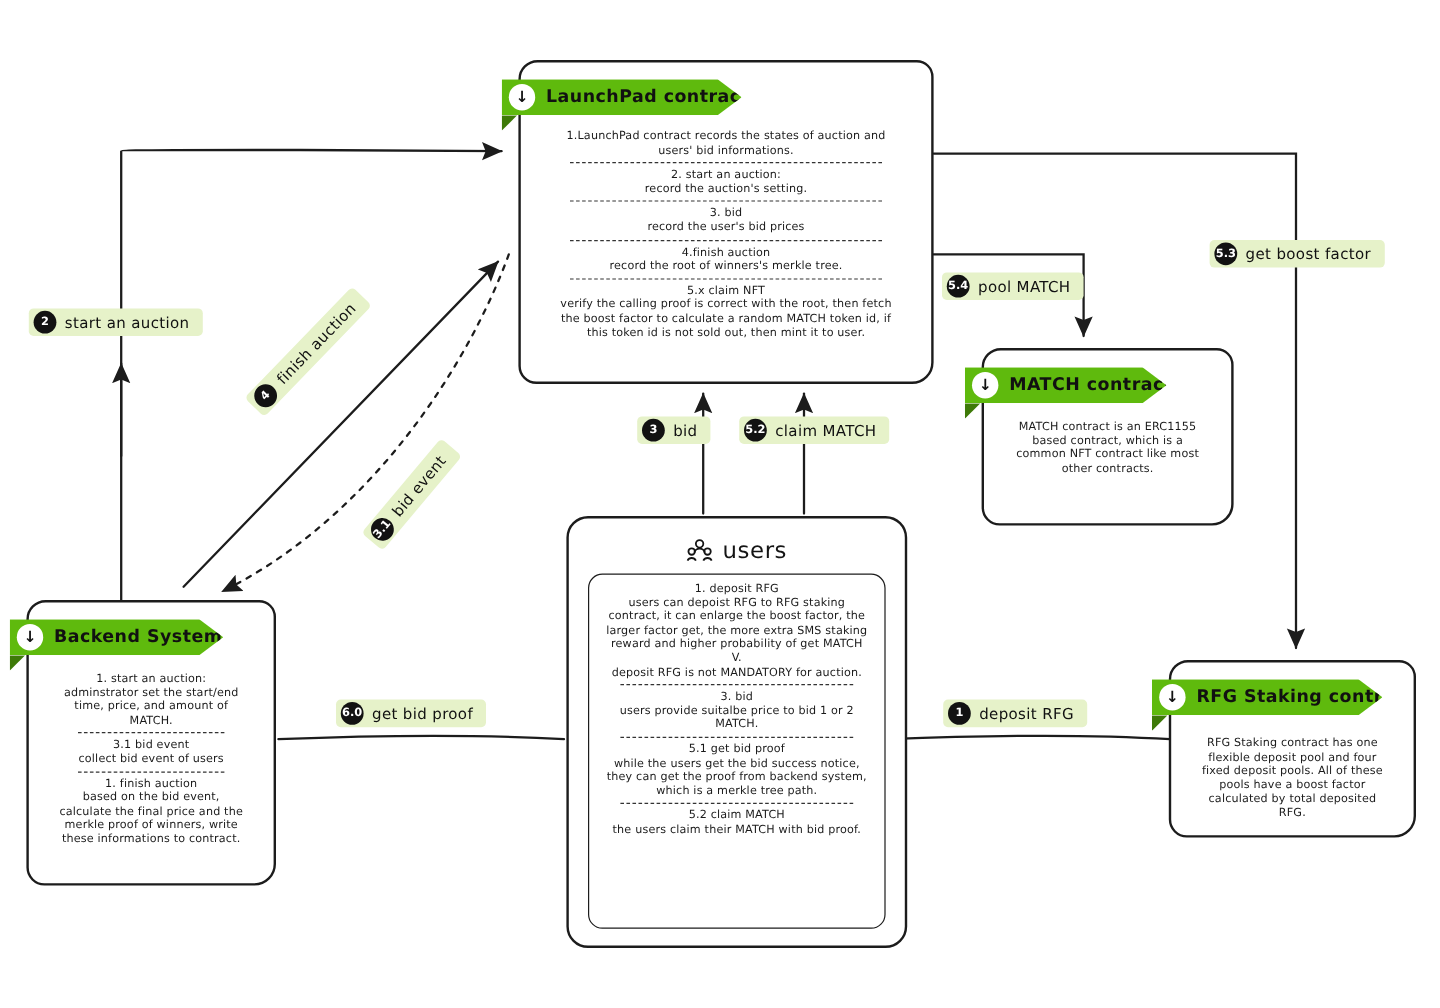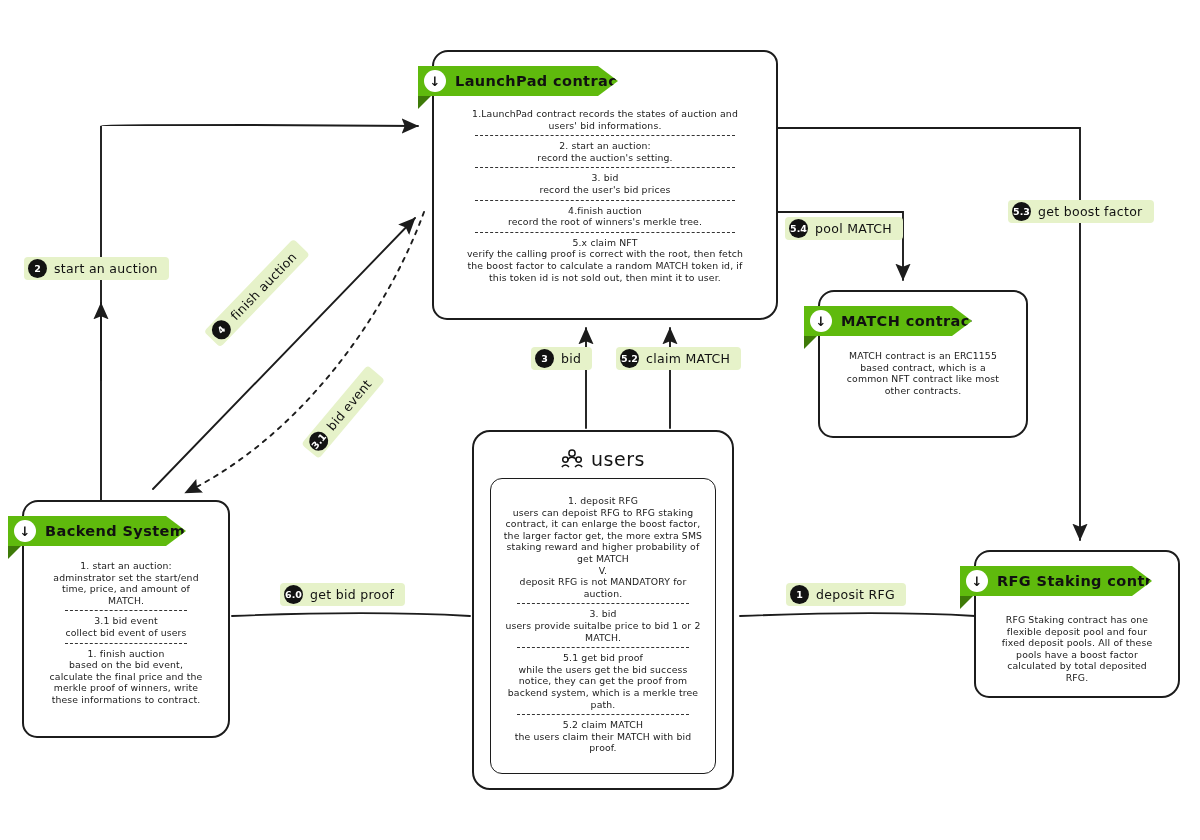--- a/index.html
+++ b/index.html
@@ -88,21 +88,21 @@
     position:absolute;top:16px;left:0;right:0;
     display:flex;align-items:center;justify-content:center;gap:8px;
     font-size:19px;color:#141414;letter-spacing:.5px;
   }
   .users-box{
     position:absolute;
     left:16px;right:16px;top:46px;bottom:14px;
     border:1.6px solid #1c1c1c;
     border-radius:12px;
     box-sizing:border-box;
-    padding-top:10px;
+    padding-top:0;
   }
 
   
   .pill{
     position:absolute;
     z-index:4;
     display:flex;align-items:center;
     background:#e6f2c9;
     border-radius:4px;
     padding:3px 11px 3px 4px;
@@ -214,21 +214,21 @@
       <div class="ribbon" style="width:192px;">
         <span class="dot">↓</span>
         <span class="rtitle">RFG Staking contract</span>
       </div>
       <div class="body-text" style="top:62px;">
         <p class="seg">RFG Staking contract has one flexible deposit pool and four fixed deposit pools. All of these pools have a boost factor calculated by total deposited RFG.</p>
       </div>
     </div>
   </div>
 
-  <div class="node" style="left:472px;top:430px;width:262px;height:360px;border-radius:18px;">
+  <div class="node" style="left:472px;top:430px;width:284px;height:360px;border-radius:18px;">
     <div class="node-inner">
       <div class="users-head">
         <svg width="22" height="20" viewBox="0 0 22 20">
           <circle cx="11" cy="4.2" r="3.1" fill="none" stroke="#141414" stroke-width="1.5"></circle>
           <path d="M6.6 11.4a4.6 4.6 0 0 1 8.8 0" fill="none" stroke="#141414" stroke-width="1.5"></path>
           <circle cx="4.4" cy="10.6" r="2.7" fill="none" stroke="#141414" stroke-width="1.5"></circle>
           <circle cx="17.6" cy="10.6" r="2.7" fill="none" stroke="#141414" stroke-width="1.5"></circle>
           <path d="M0.9 18.2a3.9 3.9 0 0 1 7 0" fill="none" stroke="#141414" stroke-width="1.5"></path>
           <path d="M14.1 18.2a3.9 3.9 0 0 1 7 0" fill="none" stroke="#141414" stroke-width="1.5"></path>
         </svg>
@@ -266,21 +266,21 @@
   <div class="pill" style="left:531px;top:347px;">
     <span class="num">3</span>
     <span class="ptext">bid</span>
   </div>
 
   <div class="pill" style="left:616px;top:347px;align-items:center;">
     <span class="num">5.2</span>
     <span class="ptext">claim MATCH</span>
   </div>
 
-  <div class="pill" style="left:785px;top:217px;">
+  <div class="pill" style="left:785px;top:227px;">
     <span class="num">5.4</span>
     <span class="ptext">pool MATCH</span>
   </div>
 
   <div class="pill" style="left:1008px;top:200px;">
     <span class="num">5.3</span>
     <span class="ptext">get boost factor</span>
   </div>
 
   <div class="pill" style="left:280px;top:583px;">

